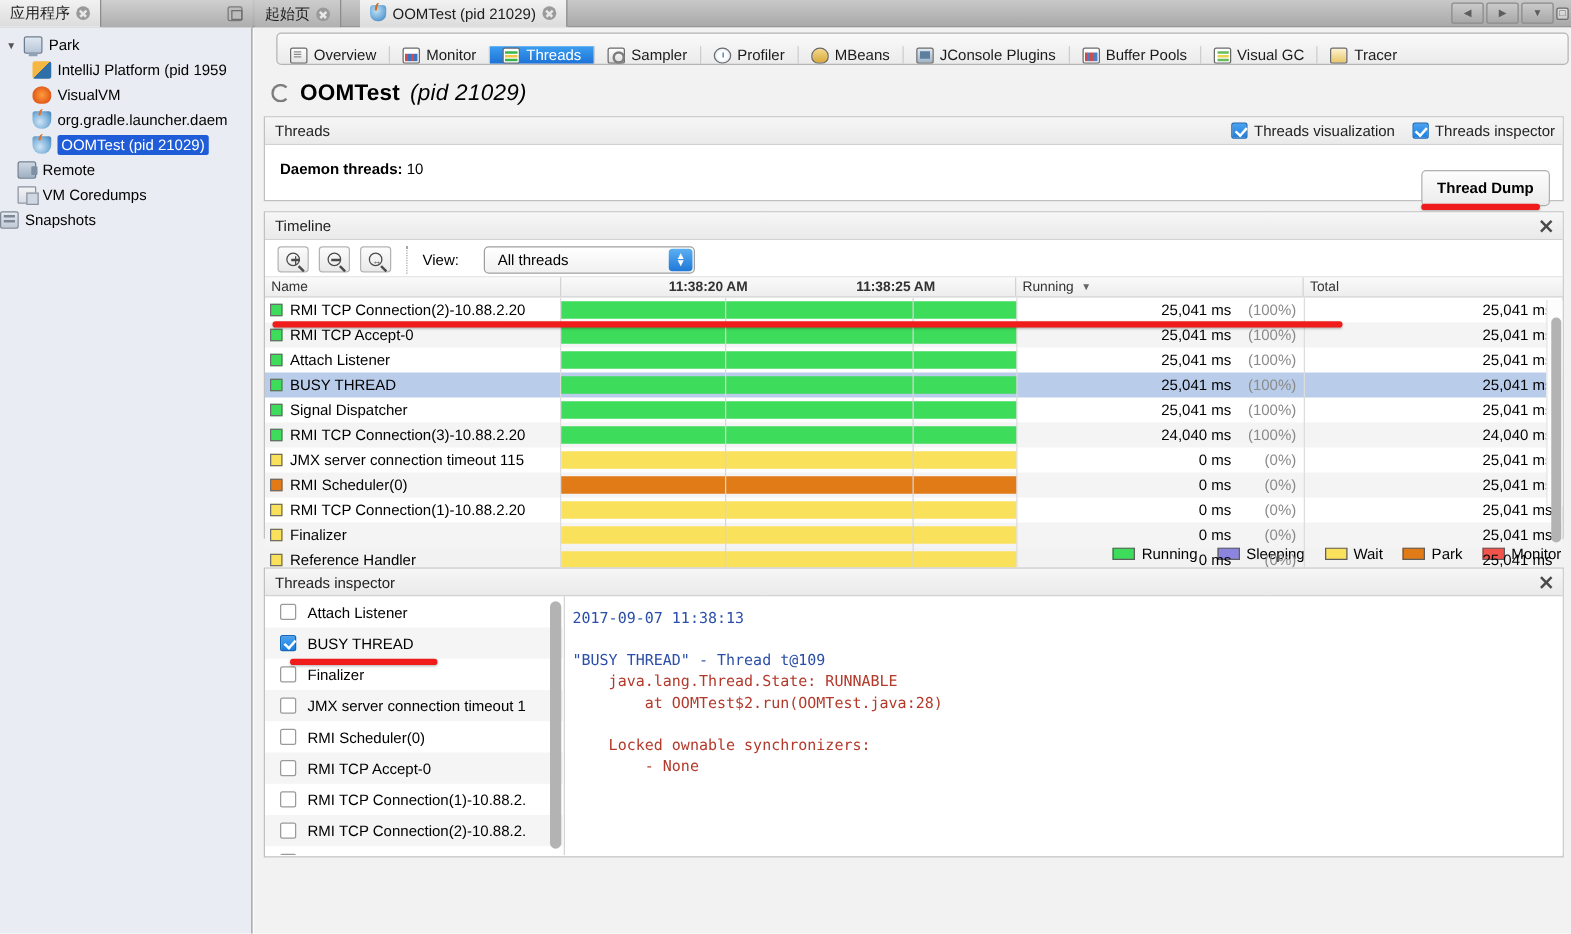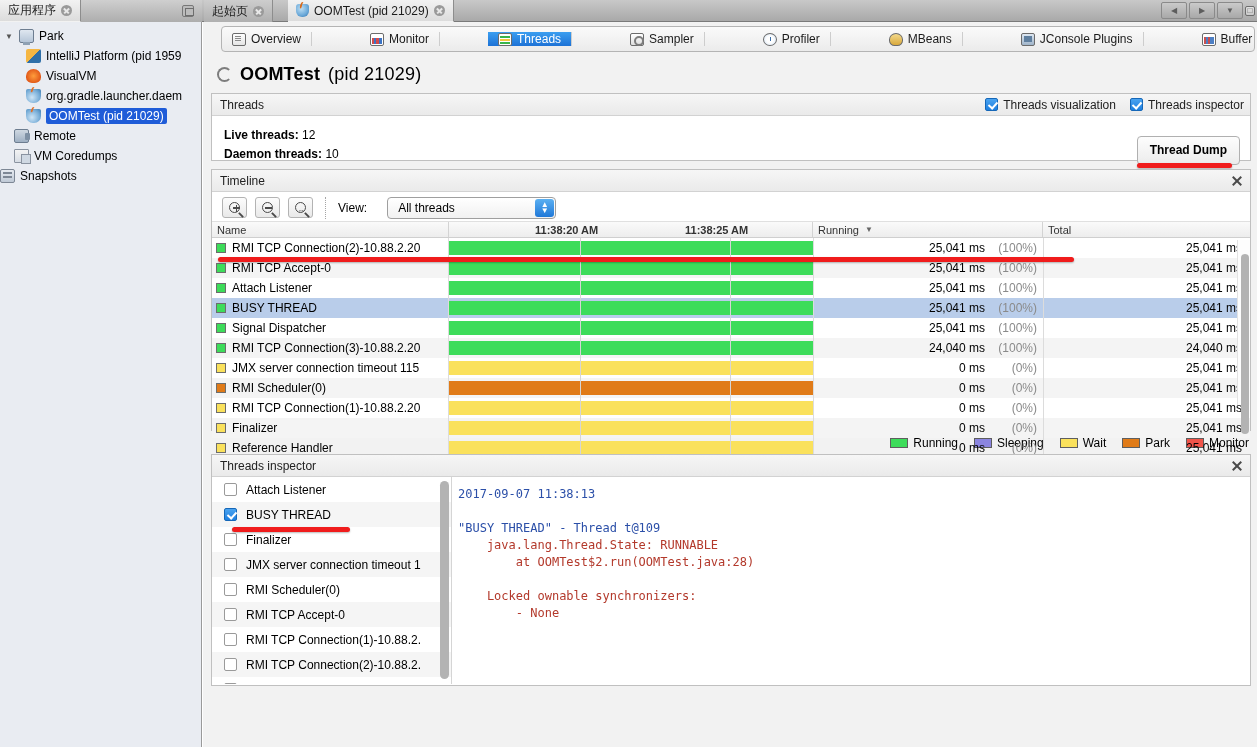--- a/index.html
+++ b/index.html
@@ -161,21 +161,21 @@
     position: absolute; top: 22px; left: 203px; width: 1054px; height: 725px;
     background: #f2f2f2;
   }
 
   
   .tabbar {
     position: relative;
     height: 26px; margin: 4px 2px 0 18px;
     background: linear-gradient(#fafafa,#ebebeb);
     border: 1px solid #b4b4b4; border-radius: 4px;
-    display: flex; align-items: center; overflow: hidden; gap: 48px;
+    display: flex; align-items: flex-end; overflow: hidden;
   }
   .tb {
     display: flex; align-items: center; gap: 5px;
     padding: 0 10px; font-size: 12px; color: #1b1b1b;
     border-right: 1px solid #cdcdcd;
     background: transparent; white-space: nowrap;
   }
   .tb:last-child { border-right: none; }
   .tb.active {
     background: linear-gradient(#3b9ef0,#1d72d6);
@@ -201,21 +201,21 @@
   .tbico.vgc::after{content:"";position:absolute;left:2px;top:2px;width:9px;height:2px;background:#66bb5a;box-shadow:0 3px 0 #e8d34a,0 6px 0 #66bb5a;}
   .tbico.tracer { background:linear-gradient(#fdf2cf,#e8c76a); }
   .tbico.tracer::after{content:"";position:absolute;left:2px;bottom:2px;width:9px;height:5px;background:linear-gradient(45deg,#c9762a,#e8a martial);}
 
   
   .pagetitle {
     display:flex; align-items:center; gap:8px;
     margin: 12px 0 8px 14px;
     font-size: 18px; font-weight: bold; letter-spacing: .2px;
   }
-  .pagetitle .pid { font-weight: normal; }
+  .pagetitle .pid { font-weight: normal; font-style: italic; }
   .spinner {
     width: 15px; height: 15px; border-radius: 50%;
     border: 2.5px solid #7d7d7d; border-right-color: transparent;
     flex: 0 0 15px;
   }
 
   
   .panel {
     margin: 0 6px 0 8px;
     border: 1px solid #c0c0c0;
@@ -487,24 +487,20 @@
         <span class="chk">
           <span class="cbox on"></span>
           <span>Threads visualization</span>
         </span>
         <span class="chk">
           <span class="cbox on"></span>
           <span>Threads inspector</span>
         </span>
       </div>
       <div class="threadcounts">
-        <div>
-          <b>Live threads:</b>
-          <span>12</span>
-        </div>
         <div>
           <b>Daemon threads:</b>
           <span>10</span>
         </div>
         <div class="dumpbtn">Thread Dump</div>
         <div class="redline" style="right:18px; top:47px; width:95px;"></div>
       </div>
     </div>
 
     <div class="panel" style="margin-top:8px; height:262px; position:relative;">

